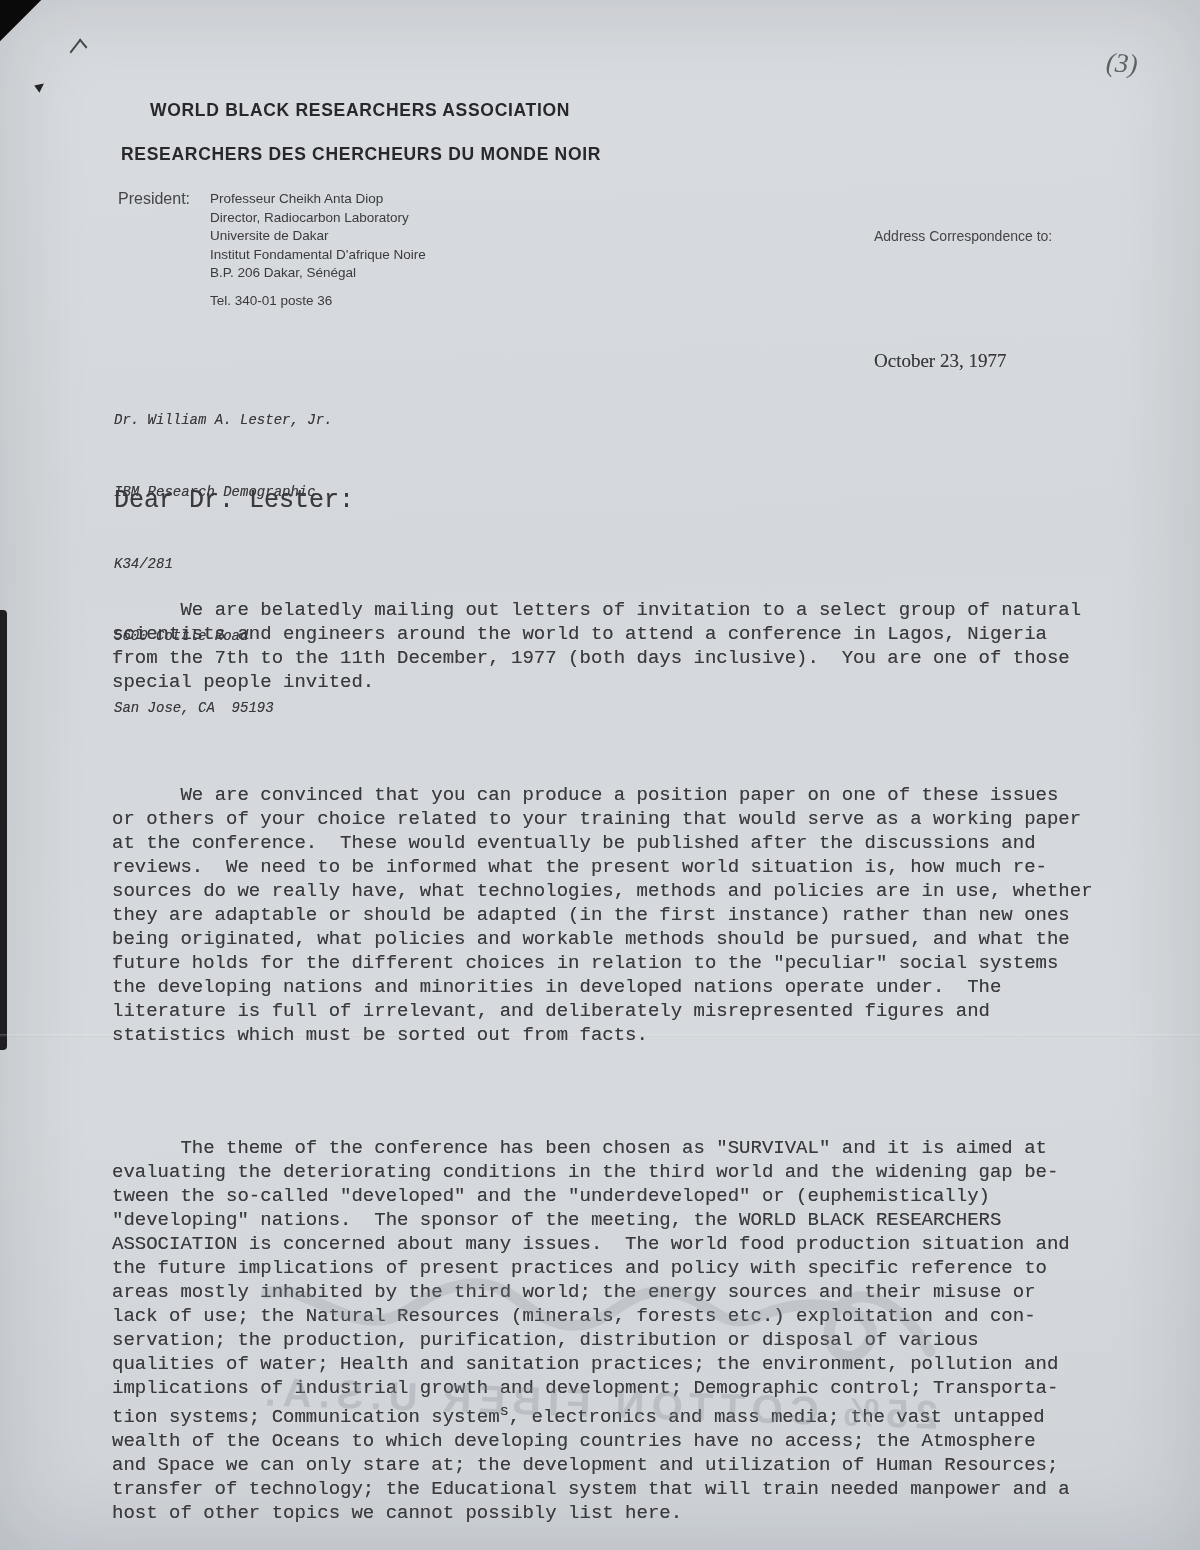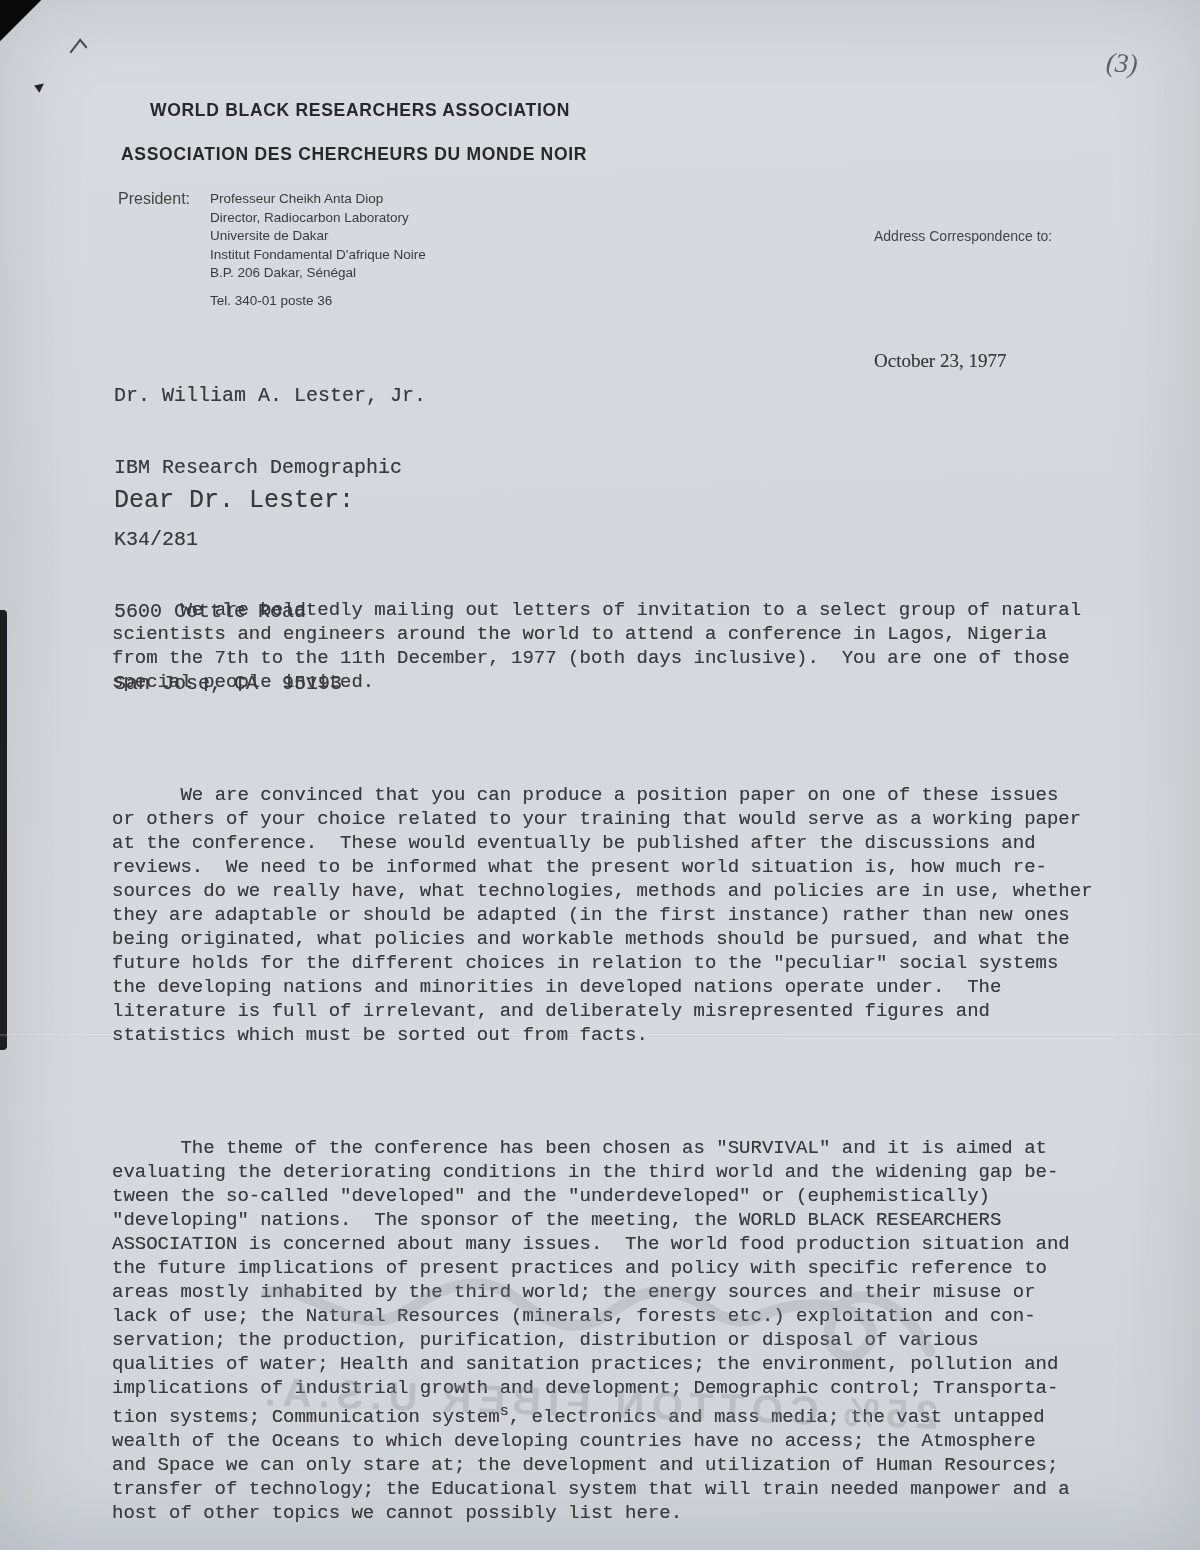--- a/index.html
+++ b/index.html
@@ -87,22 +87,22 @@
     white-space: pre-wrap;
     text-shadow: 0 0 0.5px rgba(58,58,60,0.55);
   }
   .correspond-lines {
     position: absolute; left: 874px; top: 228px;
     width: 230px;
     font-size: 18.5px; line-height: 23px;
   }
   .line-right { text-align: right; }
   .recipient {
-    position: absolute; left: 114px; top: 336px;
-    font-size: 20px; line-height: 24px;
+    position: absolute; left: 114px; top: 360px;
+    font-size: 14px; line-height: 24px; font-style: italic;
   }
   .date {
     position: absolute; left: 874px; top: 350px;
     font-size: 19px;
     font-family: Liberation Serif, serif;
   }
   .salutation {
     position: absolute; left: 114px; top: 486px;
     font-size: 25px;
   }
@@ -141,21 +141,21 @@
   <div class="corner-tl"></div>
   <div class="edge-left"></div>
   <div class="crease"></div>
 
   <div class="pen-mark-1"></div>
   <div class="pen-mark-2"></div>
 
   <div class="pagenum">(3)</div>
 
   <div class="org-en">WORLD BLACK RESEARCHERS ASSOCIATION</div>
-  <div class="org-fr">ASSOCIATION DES CHERCHEURS DU MONDE NOIR</div>
+  <div class="org-fr">RESEARCHERS DES CHERCHEURS DU MONDE NOIR</div>
 
   <div class="president-label">President:</div>
 
   <div class="president-lines">
     <div>Professeur Cheikh Anta Diop</div>
     <div>Director, Radiocarbon Laboratory</div>
     <div>Universite de Dakar</div>
     <div>Institut Fondamental D'afrique Noire</div>
     <div>B.P. 206 Dakar, Sénégal</div>
     <div class="tel-line">Tel. 340-01 poste 36</div>

